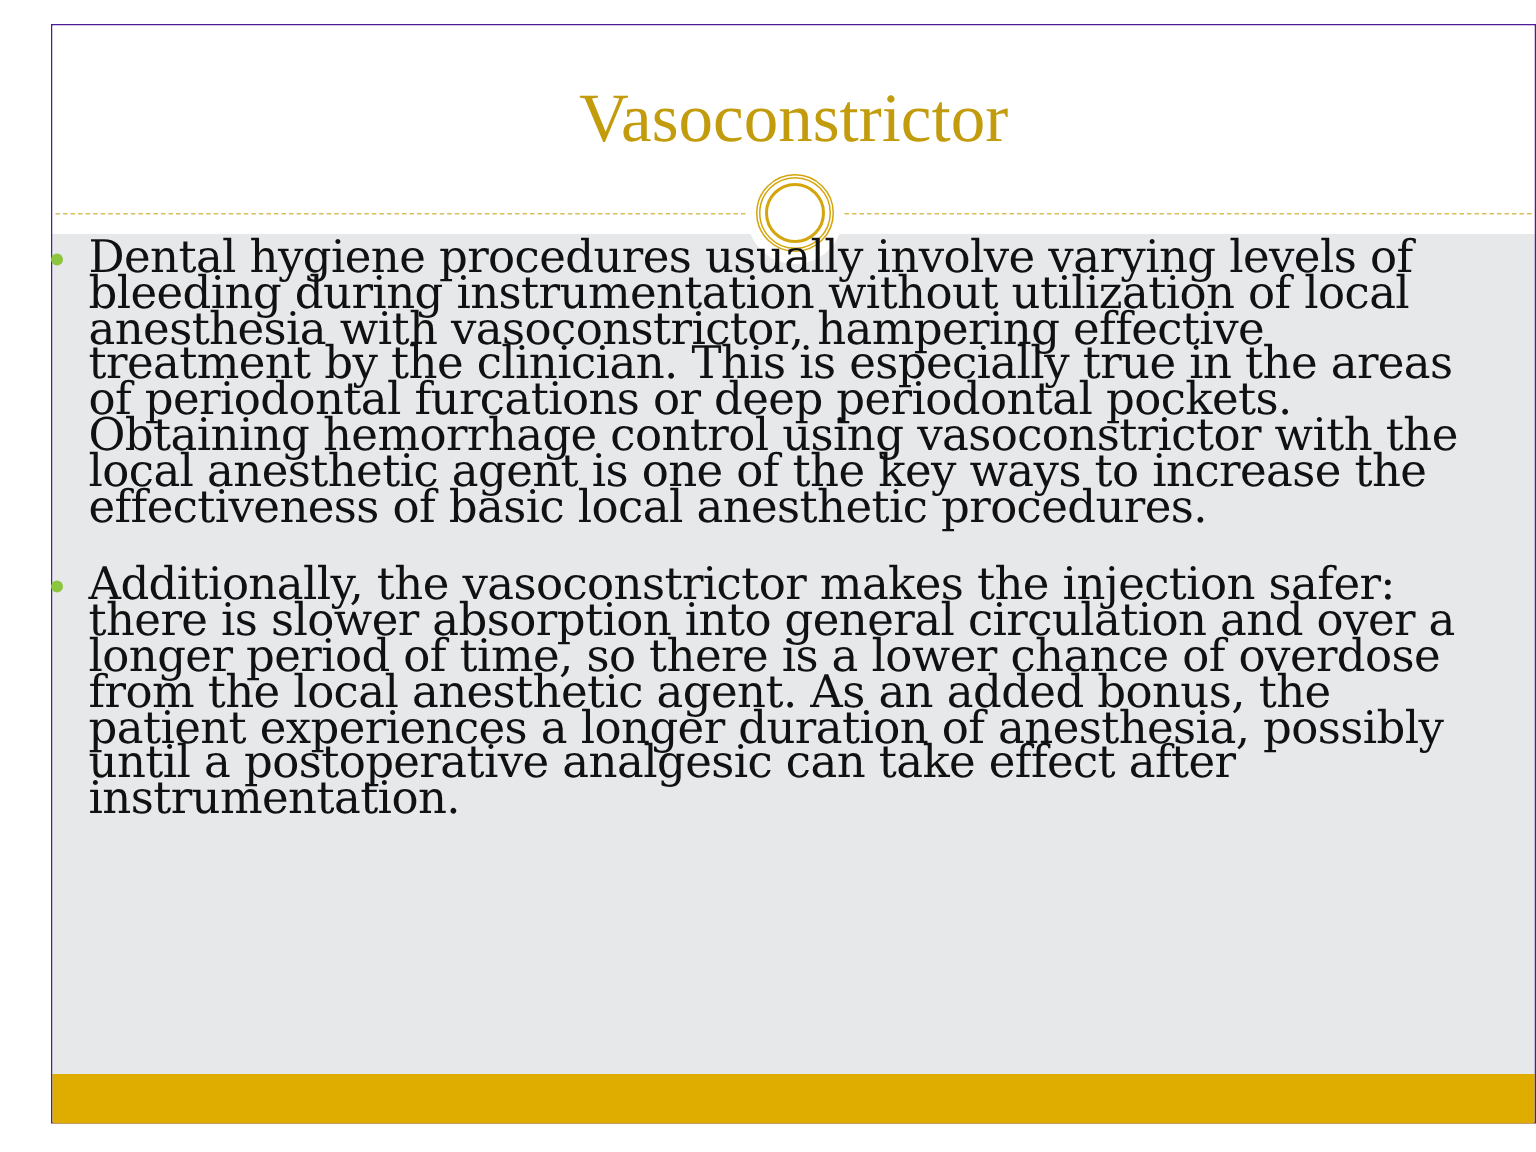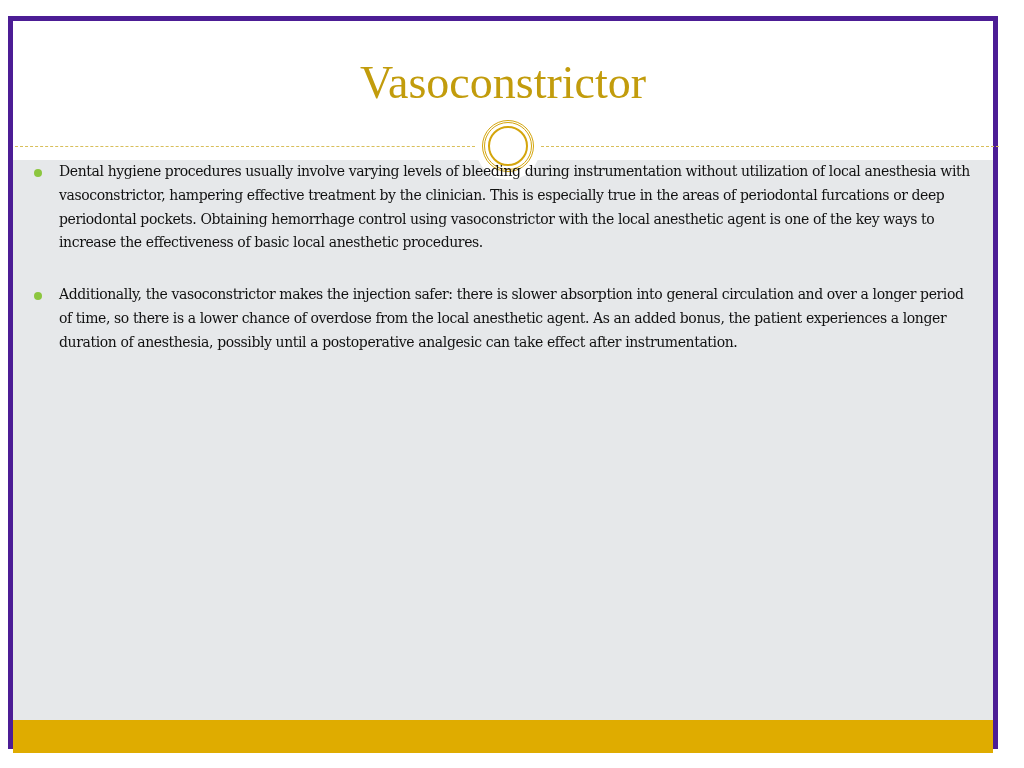--- a/index.html
+++ b/index.html
@@ -1,29 +1,29 @@
 <!DOCTYPE html>
 <html><head>
 <meta charset="utf-8">
 <style>
   html, body { margin:0; padding:0; }
   body { width:1024px; height:768px; background:#ffffff; position:relative; overflow:hidden; font-family:"DejaVu Serif", serif; }
-  .frame { position:absolute; left:8px; top:16px; width:990px; height:733px; border:5px solid #4c1d95; box-sizing:border-box; background:#ffffff; }
+  .frame { position:absolute; left:34px; top:16px; width:990px; height:733px; border:1px solid #4c1d95; box-sizing:border-box; background:#ffffff; }
   .header { position:absolute; left:0; top:0; width:100%; height:139px; background:#ffffff; }
   .title { position:absolute; left:0; top:34px; width:100%; text-align:center; color:#c29c0c; font-family:"Liberation Serif", serif; font-size:46px; line-height:56px; }
   .divider { position:absolute; top:125px; height:0; border-top:1px dashed #d9bf5a; }
   .divider.left { left:2px; width:460px; }
   .divider.right { left:528px; width:458px; }
   .body { position:absolute; left:0; top:139px; width:100%; height:560px; background:#e6e8ea; }
   .ornament-bg { position:absolute; left:463px; top:95px; width:64px; height:64px; border-radius:50%; background:#ffffff; }
   .ornament { position:absolute; left:470px; top:101px; width:46px; height:46px; border-radius:50%; border:3px double #d4a50c; box-sizing:border-box; width:52px; height:52px; left:469px; top:99px; }
   .ornament-inner { position:absolute; left:3px; top:3px; right:3px; bottom:3px; border-radius:50%; border:2px solid #d4a50c; }
   .footer-bar { position:absolute; left:0; top:699px; width:100%; height:33px; background:#dfac00; }
   .bullets { position:absolute; left:34px; top:160px; width:940px; margin:0; padding:0; list-style:none; }
-  .bullet { position:relative; padding-left:25px; margin-bottom:28px; color:#111111; font-family:"DejaVu Serif", serif; font-size:14px; line-height:23.8px; letter-spacing:-0.4px; }
+  .bullet { position:relative; padding-left:25px; margin-bottom:28px; color:#111111; font-family:"DejaVu Serif", serif; font-size:30px; line-height:23.8px; letter-spacing:-0.4px; }
   .bullet-dot { position:absolute; left:0; top:9px; width:8px; height:8px; border-radius:50%; background:#8cc63f; }
 </style>
 </head>
 <body>
 
 <div class="frame">
   <div class="header">
     <div class="title">Vasoconstrictor</div>
   </div>
   <div class="body"></div>

